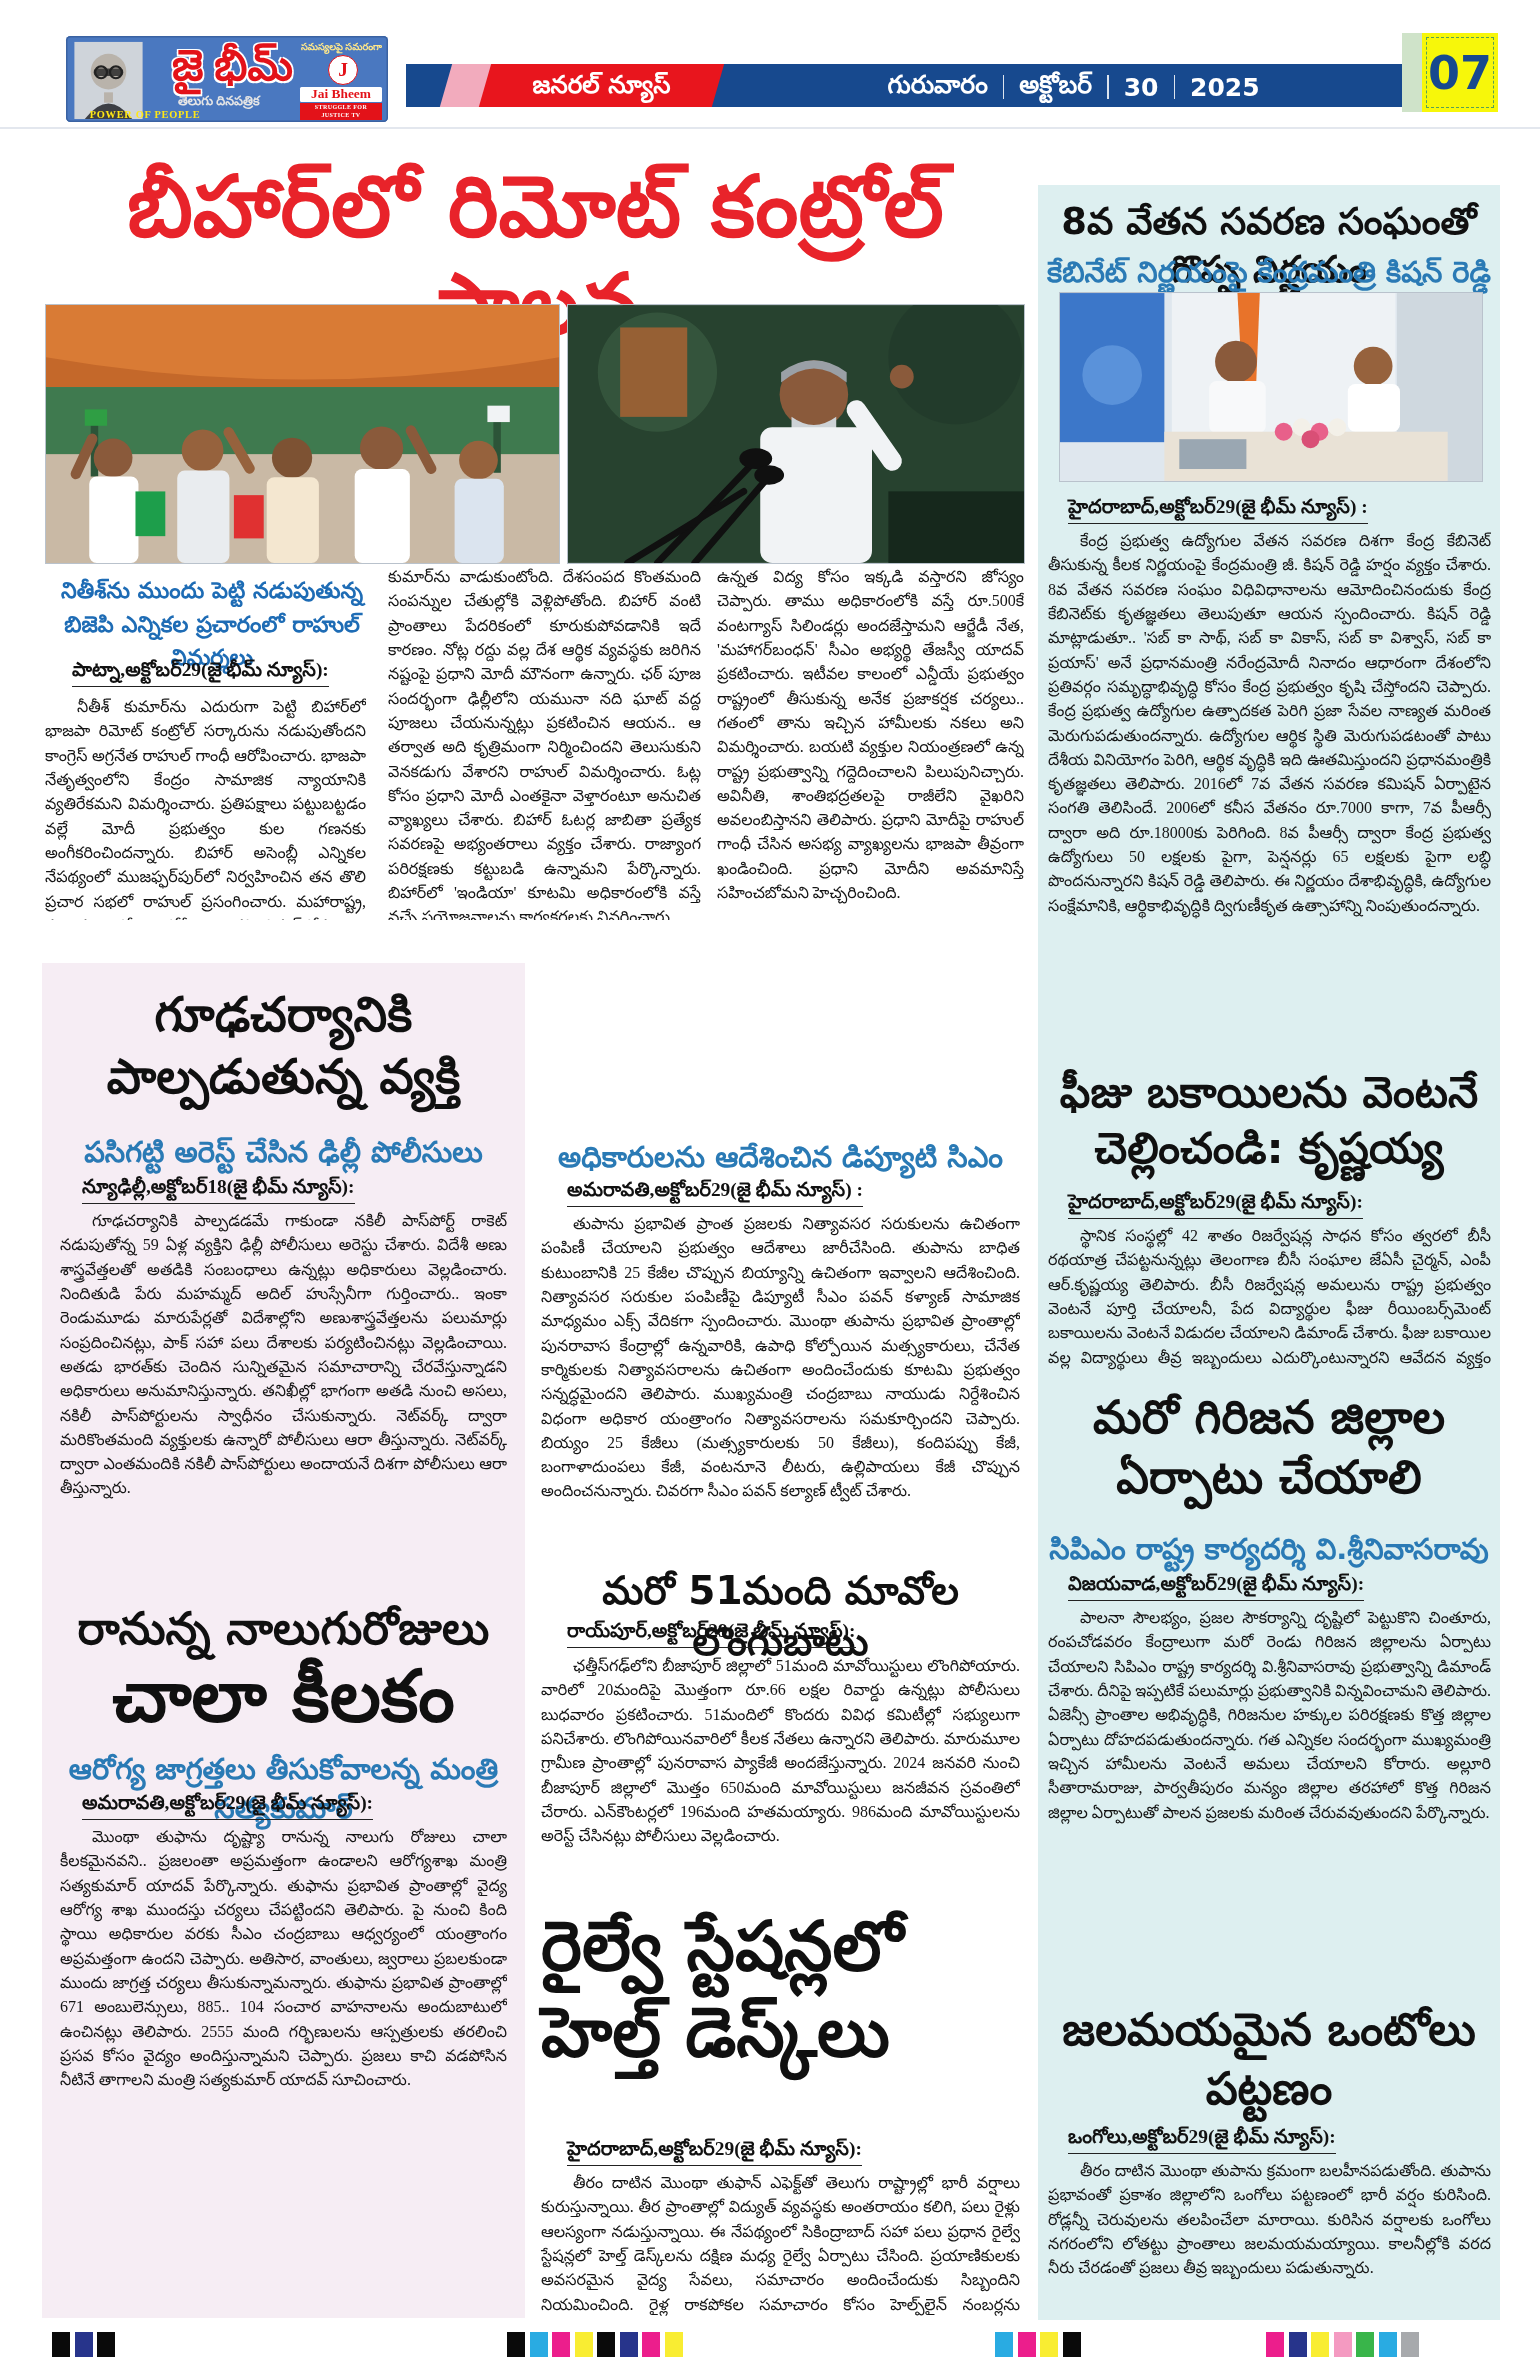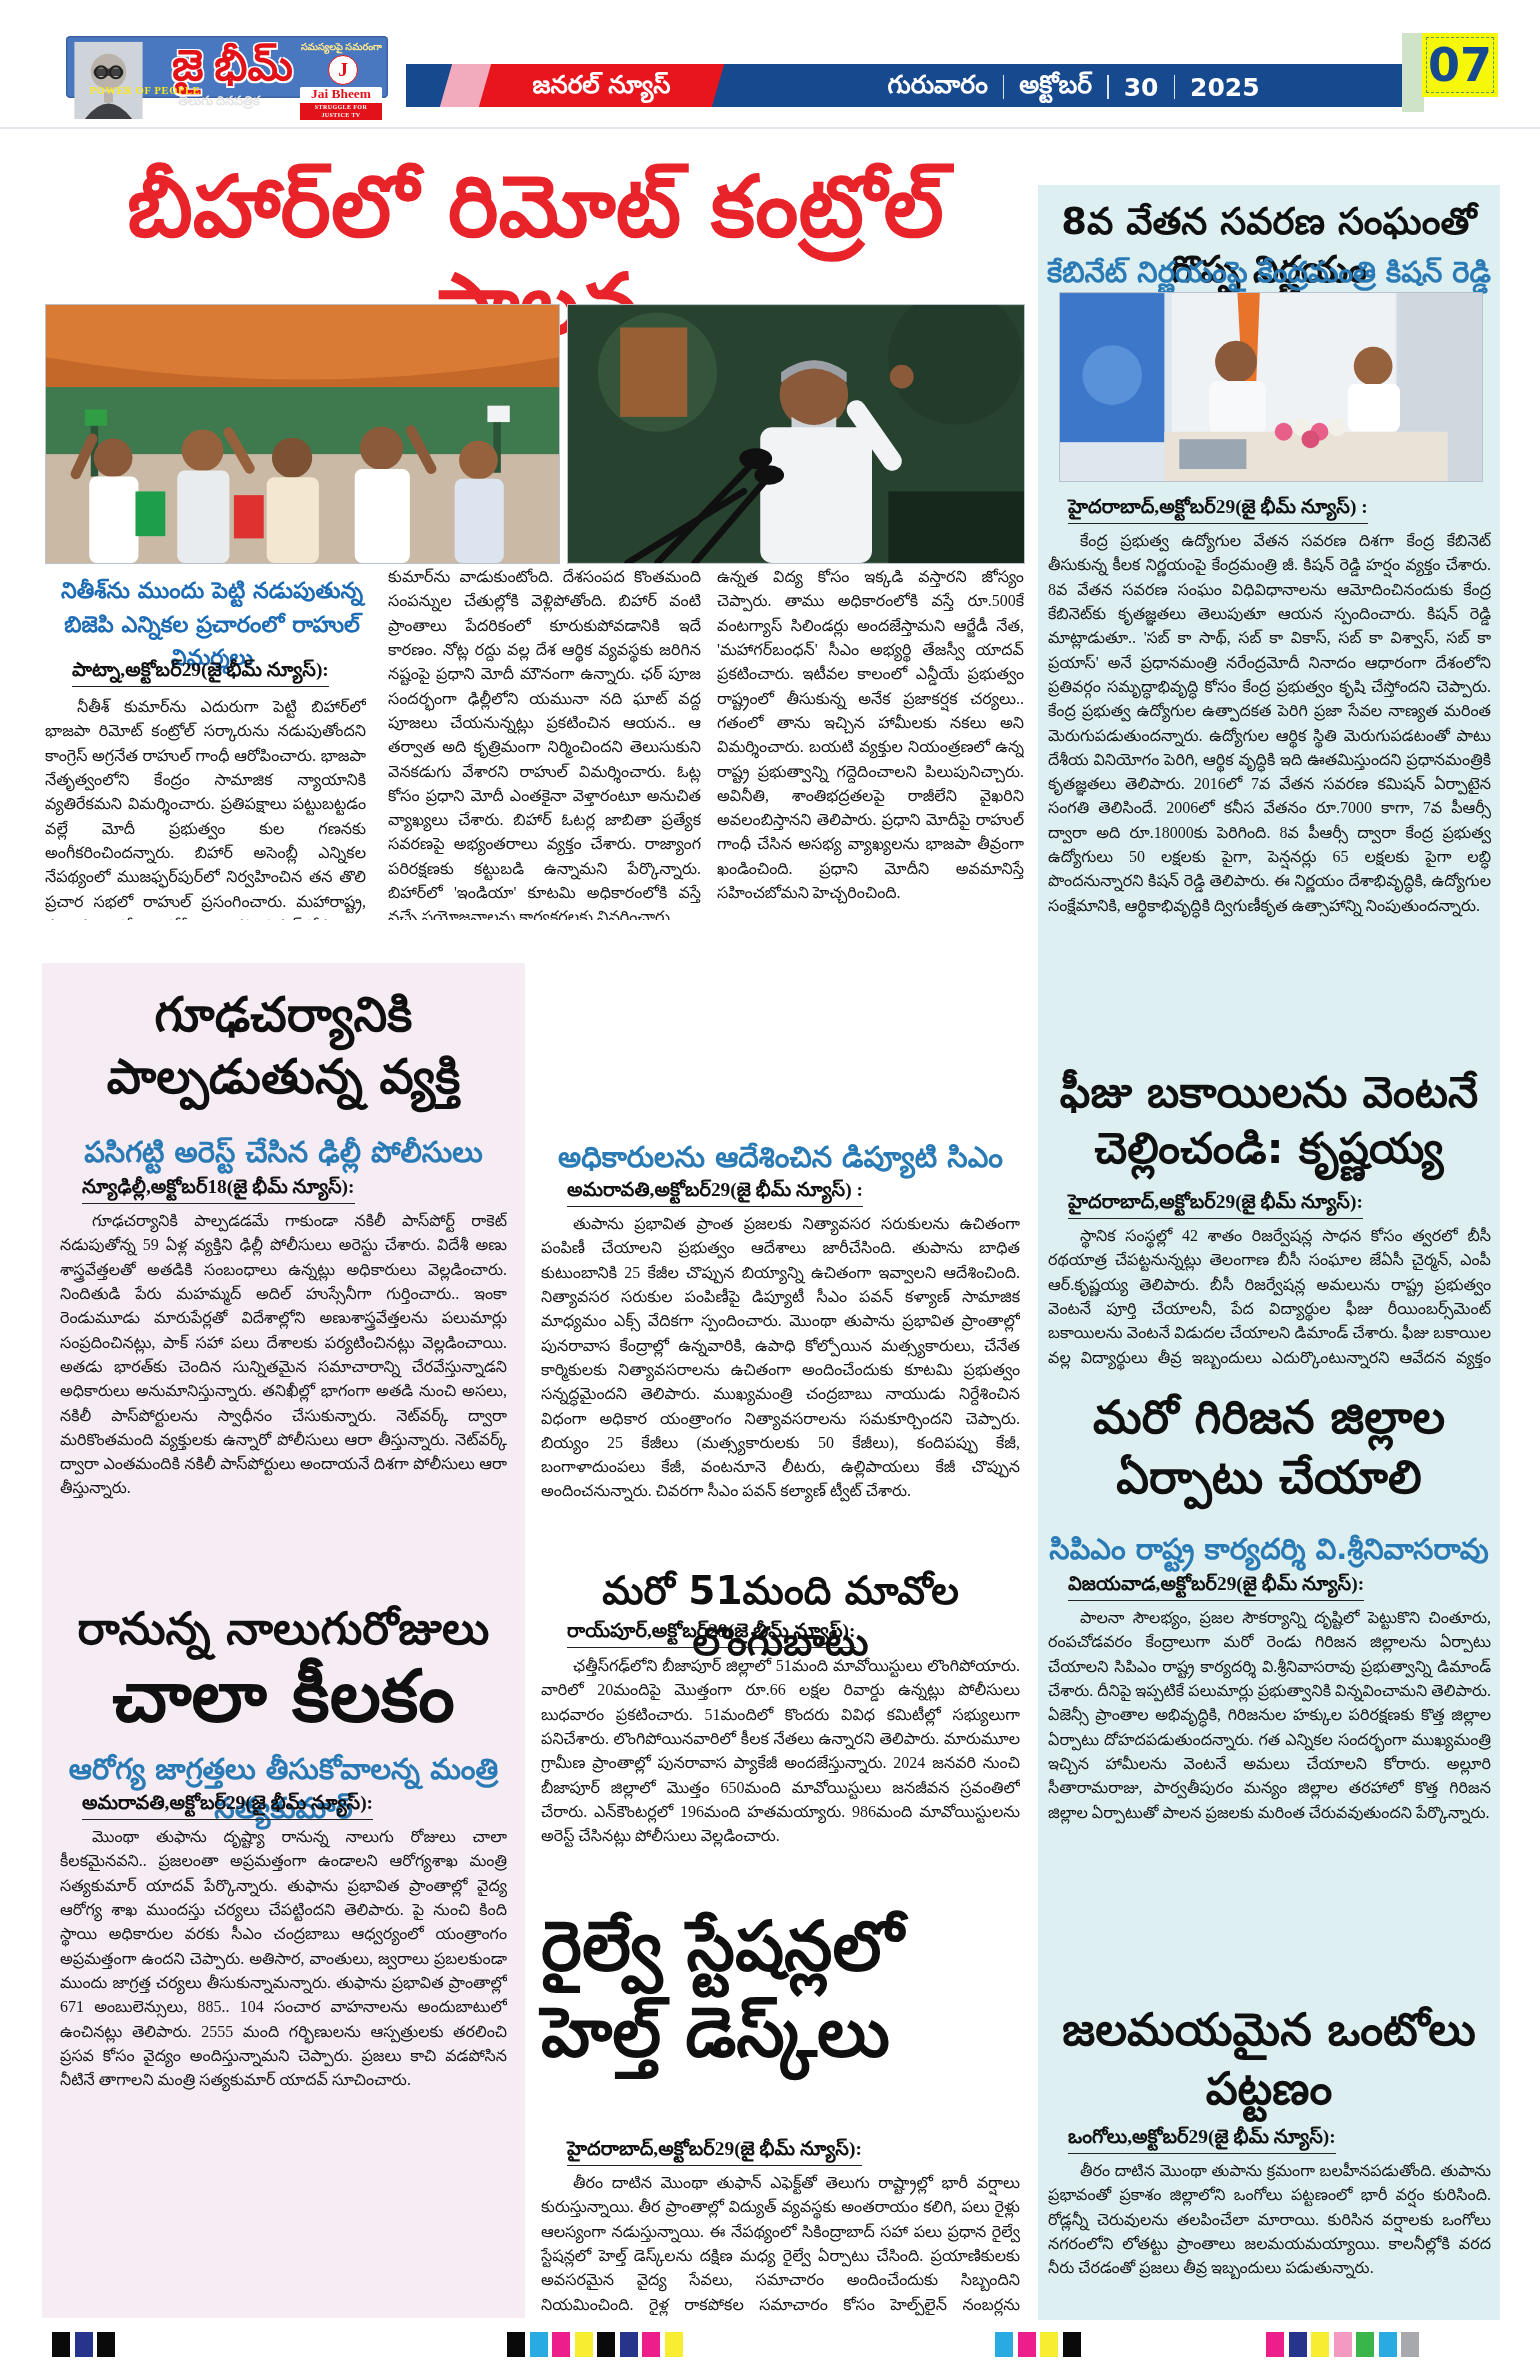--- a/index.html
+++ b/index.html
@@ -10,21 +10,21 @@
             text-align:center;line-height:1.3;}
   .subhead{font-family:"DejaVu Sans","Liberation Sans",sans-serif;color:#2a7ab5;font-weight:bold;
            text-align:center;font-size:29px;line-height:1.35;}
   .dateline{font-weight:bold;font-size:19.4px;border-bottom:1.5px solid #222;padding-bottom:5.2px;
             display:inline-block;line-height:1.2;}
   .body-text{font-size:16px;line-height:1.52;text-align:justify;text-indent:2em;
              color:#141414;overflow:hidden;}
   .caption{color:#1e6cb5;font-weight:bold;text-align:center;font-size:22.4px;line-height:1.5;
            font-family:"DejaVu Sans","Liberation Sans",sans-serif;}
   
-  .masthead{left:66px;top:36px;width:322px;height:62px;background:#4a78c0;border-radius:4.5px;
+  .masthead{left:66px;top:36px;width:322px;height:86px;background:#4a78c0;border-radius:4.5px;
             box-shadow:0 0 0 1.5px #3a62a2 inset;}
   .mast-title{position:absolute;left:88px;top:7.5px;width:157px;text-align:center;color:#e31219;
               font-size:43px;font-weight:bold;line-height:1.0;
               text-shadow:-1.5px -1.5px 0 #fff,1.5px -1.5px 0 #fff,-1.5px 1.5px 0 #fff,1.5px 1.5px 0 #fff;}
   .mast-sub{position:absolute;left:112px;top:58px;color:#e5e5e5;font-size:12.7px;font-weight:bold;text-align:center;}
   .mast-power{position:absolute;left:4.5px;bottom:2.2px;width:149px;text-align:center;color:#ffe815;
               font-size:10.4px;font-weight:bold;letter-spacing:0.7px;}
   .mast-tagline{position:absolute;right:6px;top:4.5px;color:#ffe88a;font-size:9.7px;font-weight:bold;}
   .tv-emblem{position:absolute;right:30px;top:19.4px;width:28px;height:28px;border-radius:50%;
              background:#ffffff;color:#e31219;font-size:19.4px;font-weight:bold;text-align:center;
@@ -36,21 +36,21 @@
   .blue-bar{left:406px;top:64px;width:1015px;height:43px;background:#17498e;}
   .pink-skew{left:446px;top:64px;width:48px;height:43px;background:#f2abbd;transform:skewX(-16deg);}
   .red-banner{left:485px;top:64px;width:233px;height:43px;background:#e8151d;transform:skewX(-16deg);}
   .red-banner-label{left:485px;top:70px;width:233px;text-align:center;color:#fff;font-size:24.6px;
                     font-weight:bold;font-family:"DejaVu Sans","Liberation Sans",sans-serif;}
   .date-bar{left:790px;top:69px;width:567px;height:36px;color:#fff;display:flex;align-items:center;
             justify-content:center;font-size:25px;font-weight:bold;
             font-family:"DejaVu Sans","Liberation Sans",sans-serif;}
   .date-sep{display:inline-block;width:1.5px;height:24px;background:#ffffff;opacity:.85;margin:0 15px;}
   .green-wedge{left:1402px;top:33px;width:22.4px;height:79px;background:#cfe3c9;}
-  .page-box{left:1422px;top:33px;width:76px;height:64px;background:#f7f70a;}
+  .page-box{left:1422px;top:33px;width:76px;height:79px;background:#f7f70a;}
   .page-box-inner{position:absolute;left:3.7px;top:3.7px;right:3.7px;bottom:3.7px;border:0.7px dashed #58a058;
                   display:flex;align-items:center;justify-content:center;color:#17498e;font-size:46px;
                   font-weight:bold;font-family:"DejaVu Sans","Liberation Sans",sans-serif;}
   .header-rule{left:0;top:127px;width:1541px;height:1.5px;background:#e3e7ee;}
   
   .lead-headline{left:45px;top:158px;width:981px;text-align:center;color:#e8232a;font-size:85px;
                  font-weight:bold;line-height:1.15;font-family:"DejaVu Sans","Liberation Sans",sans-serif;}
   .tint-right{left:1038px;top:185px;width:462px;height:2135px;background:#ddeff0;}
   .tint-left{left:42px;top:963px;width:483px;height:1355px;background:#f6edf4;}
   .photo-frame{border:0.7px solid #b9c2cc;}

